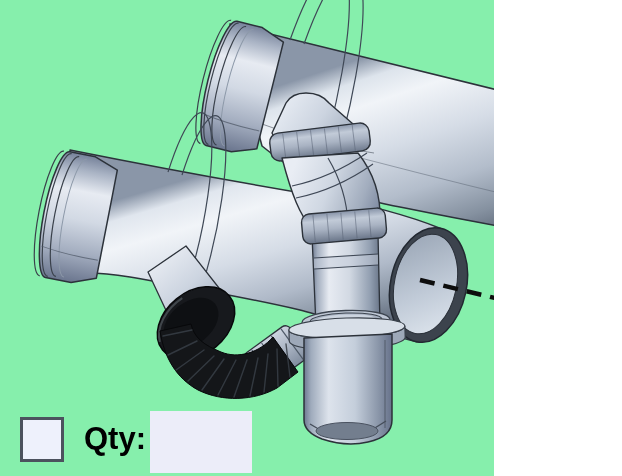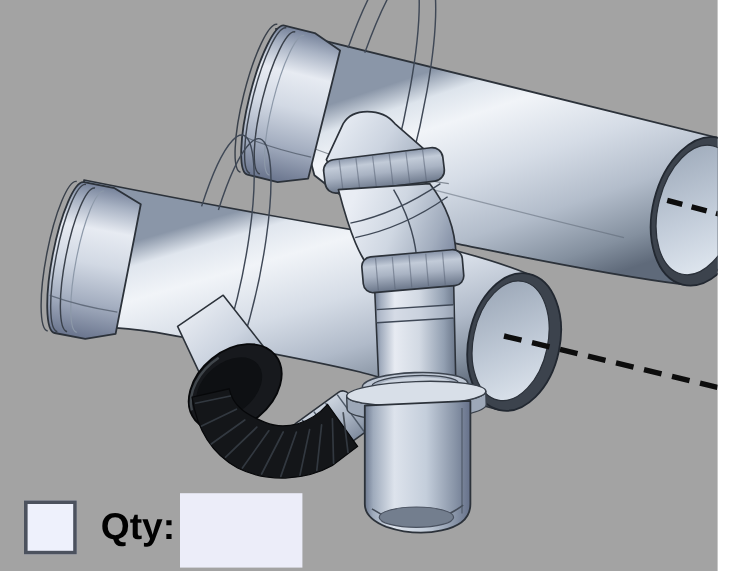--- a/index.html
+++ b/index.html
@@ -1,17 +1,17 @@
 <!DOCTYPE html>
 <html><head>
 <meta charset="utf-8">
 <style>
   html,body{margin:0;padding:0;background:#ffffff;}
   .stage{
-    position:relative;width:598px;height:476px;background:#a3a3a3;
+    position:relative;width:494px;height:476px;background:#86efac;
     overflow:hidden;font-family:"Liberation Sans",sans-serif;
   }
   .stage svg{position:absolute;left:0;top:0;}
   .qty-checkbox{
     position:absolute;left:20px;top:417px;width:44px;height:45px;
     box-sizing:border-box;border:3px solid #4c525e;background:#eef1fc;
   }
   .qty-label{
     position:absolute;left:84px;top:423px;
     font-size:31px;font-weight:bold;color:#000000;line-height:1.0;

